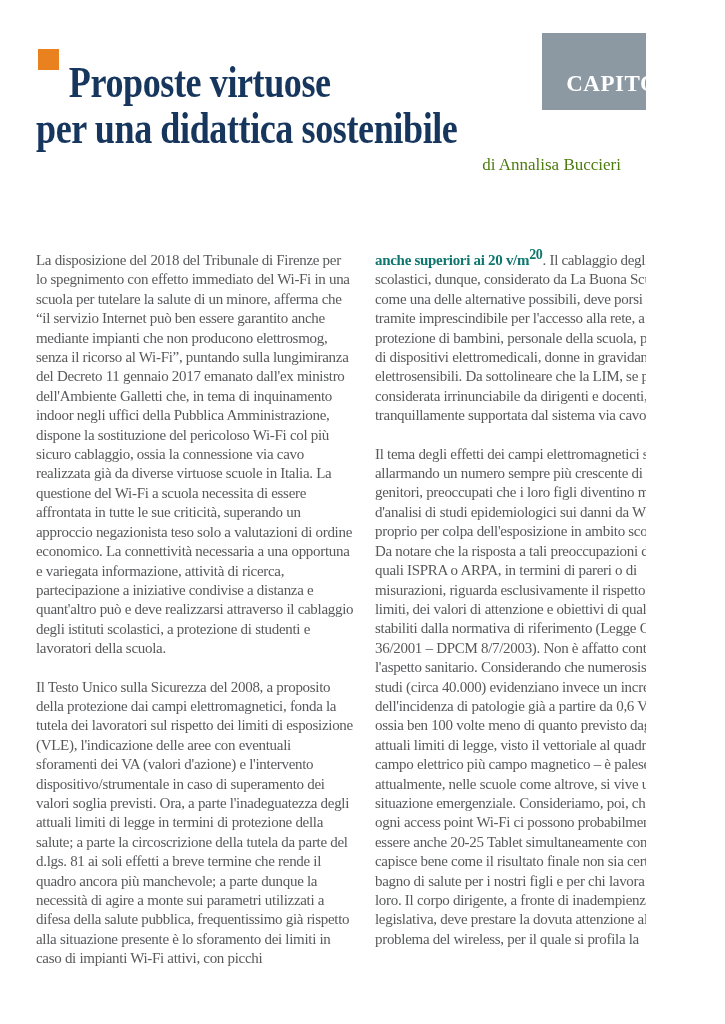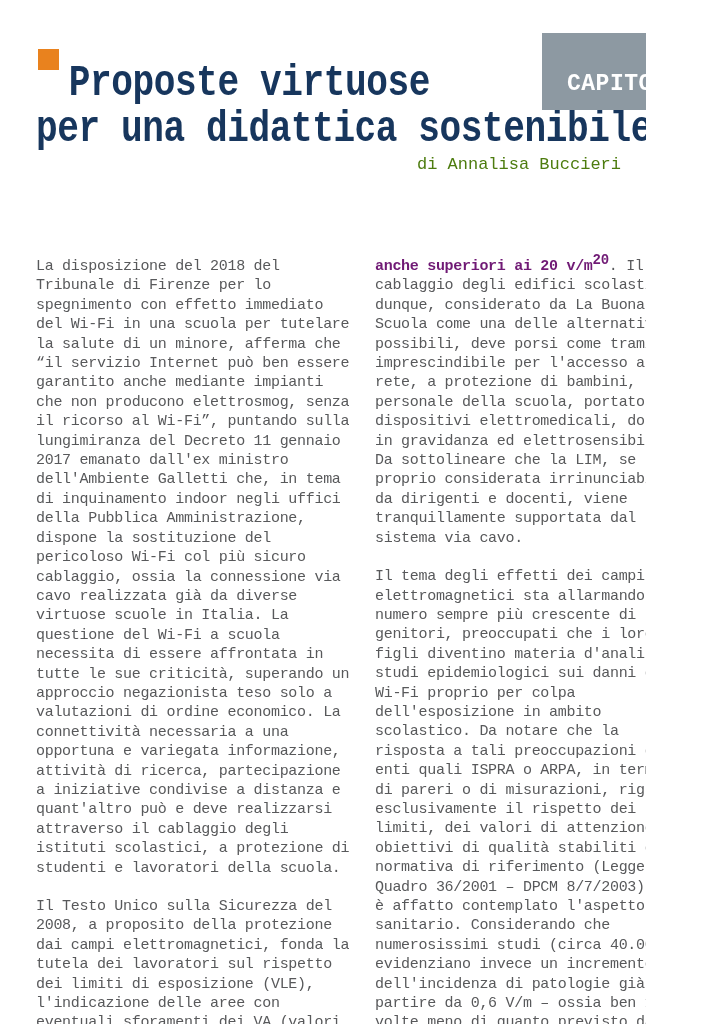--- a/index.html
+++ b/index.html
@@ -1,18 +1,18 @@
 <!DOCTYPE html>
 <html><head>
 <meta charset="utf-8">
 <style>
   html,body { margin:0; padding:0; background:#ffffff; }
   .page {
     position:relative; width:646px; height:1024px; background:#ffffff;
-    overflow:hidden; font-family:Liberation Mono, monospace;
+    overflow:hidden; font-family:Liberation Serif, serif;
   }
   
   .bullet {
     position:absolute; left:38px; top:49px; width:21px; height:21px;
     background:#E9821E;
   }
   .title {
     position:absolute; left:36px; top:31px;
     font-weight:bold; font-size:44px; line-height:46px;
     color:#17365D; letter-spacing:-0.5px; white-space:nowrap;
@@ -34,25 +34,25 @@
     position:absolute; right:25px; top:155px;
     font-size:17px; color:#4d7c0f;
   }
   
   .columns {
     position:absolute; left:36px; top:241px; width:657px;
     display:flex; gap:21px;
   }
   .col { flex:0 0 318px; width:318px; }
   .para {
-    margin:16px 0 19px 0;
+    margin:10px 0 19px 0;
     font-size:15px; line-height:19.4px; letter-spacing:-0.3px;
     color:#58595B; text-align:left;
   }
-  .para .bold { font-weight:bold; color:#701a75; }
+  .para .bold { font-weight:bold; color:#0f766e; }
   .para sup {
     font-size:14px; line-height:0; vertical-align:super; font-weight:bold;
     color:#3C3C3E;
   }
 </style>
 </head>
 <body>
 
 <div class="page">
 

